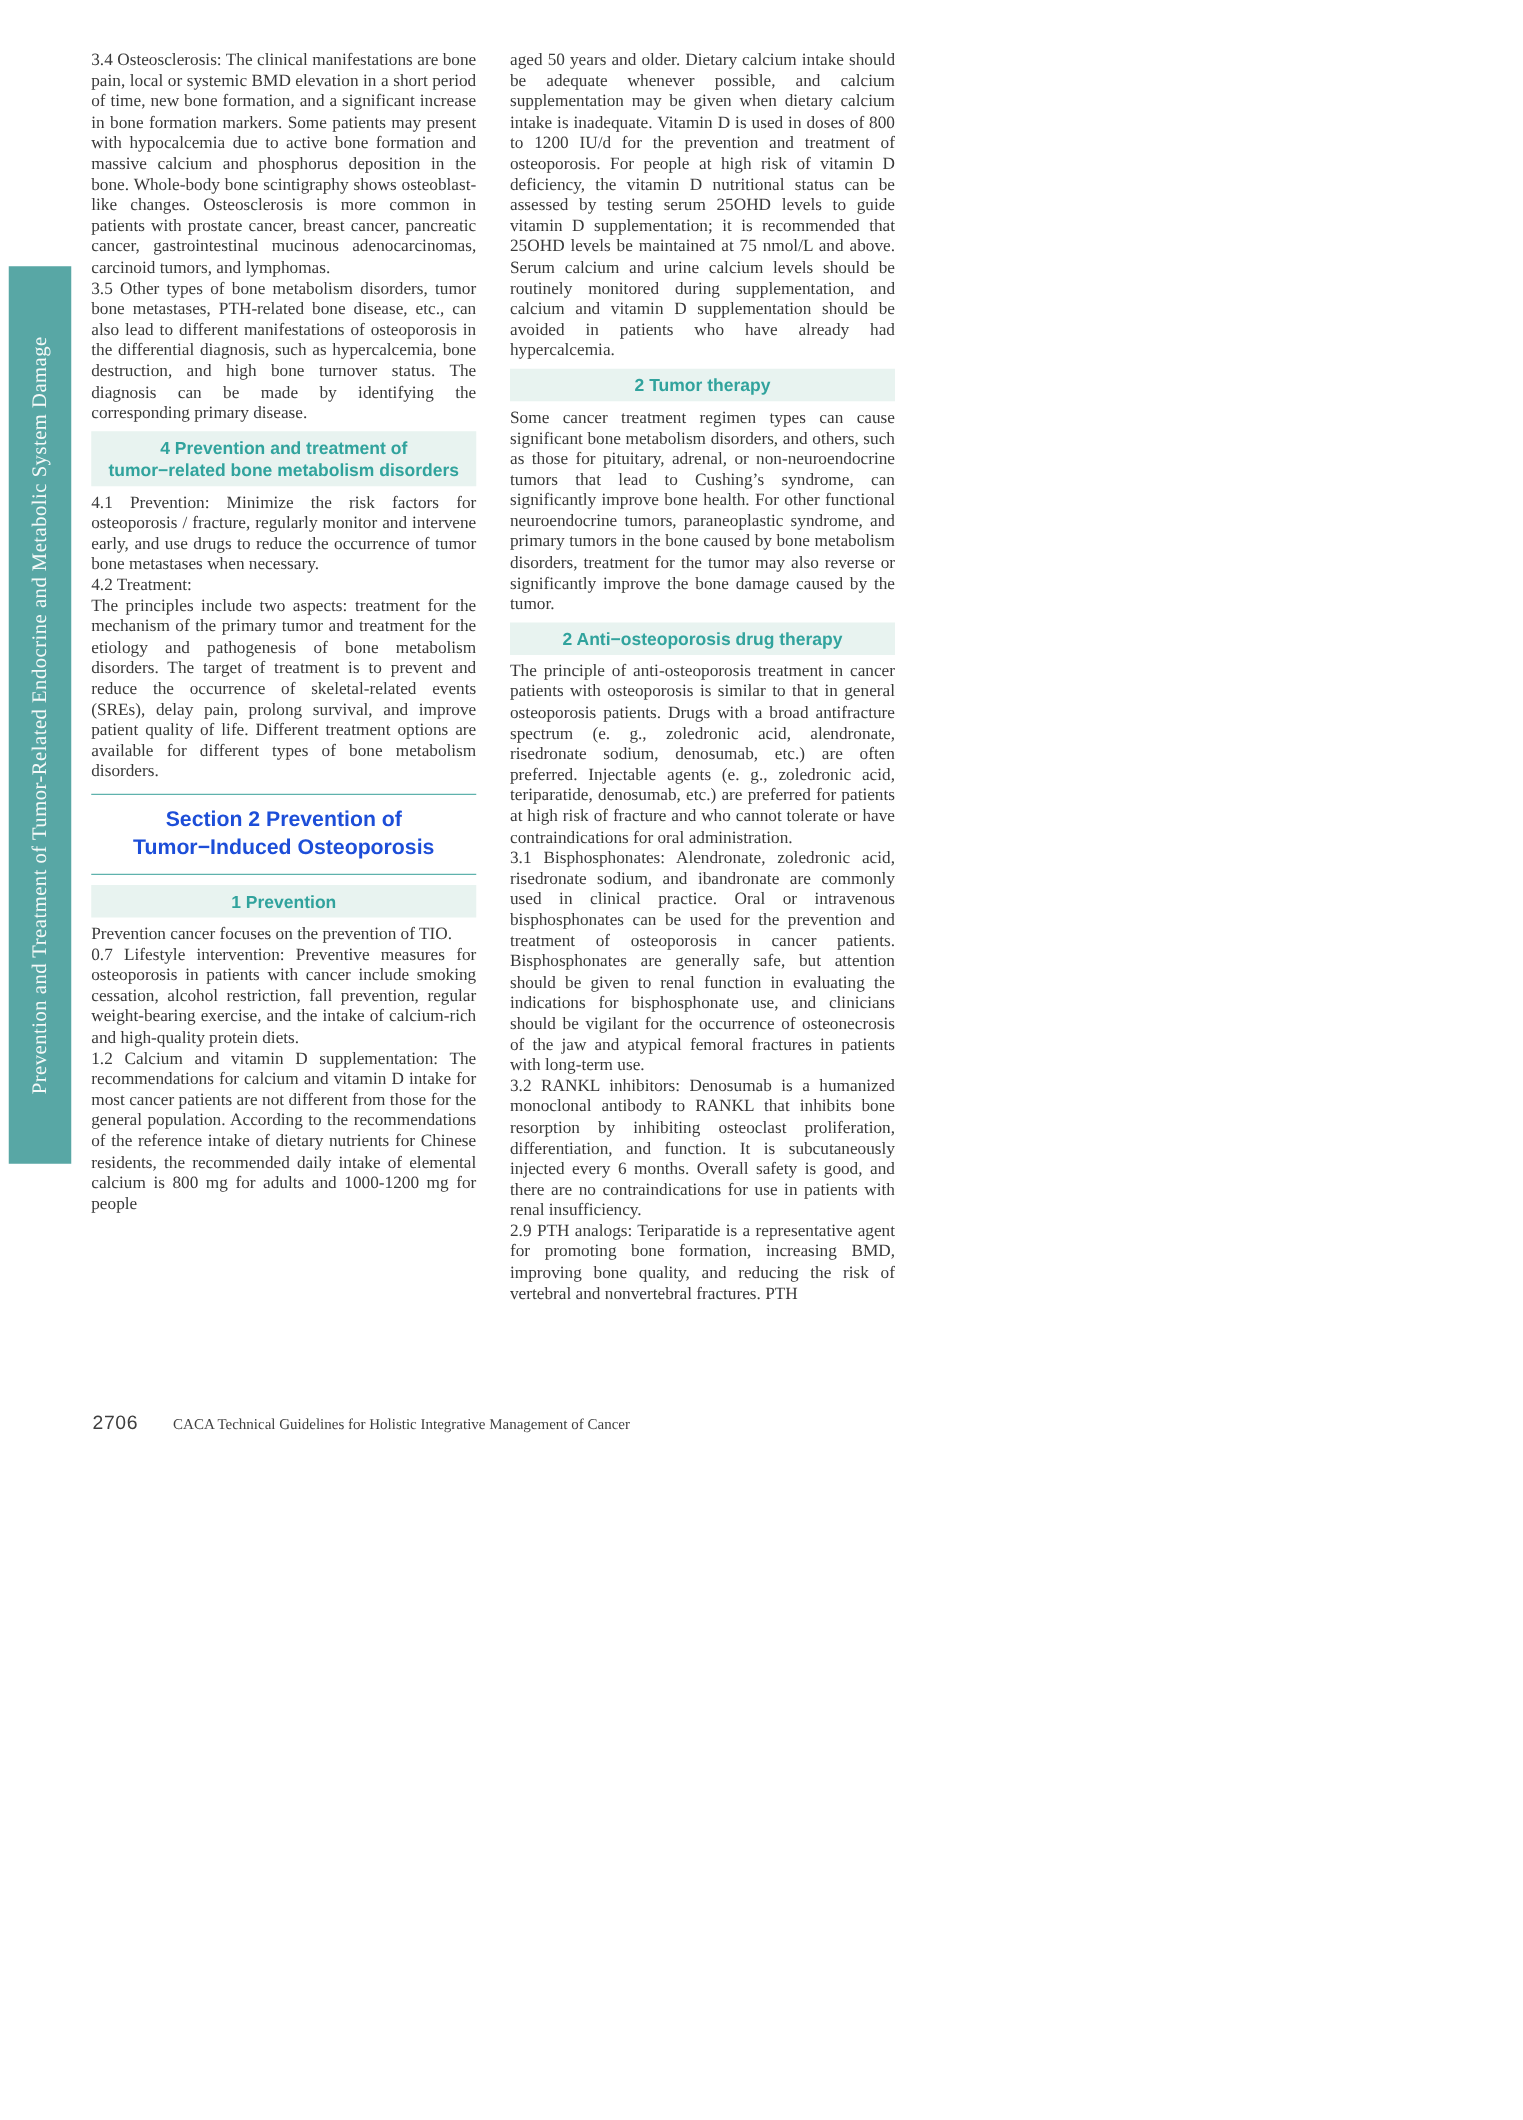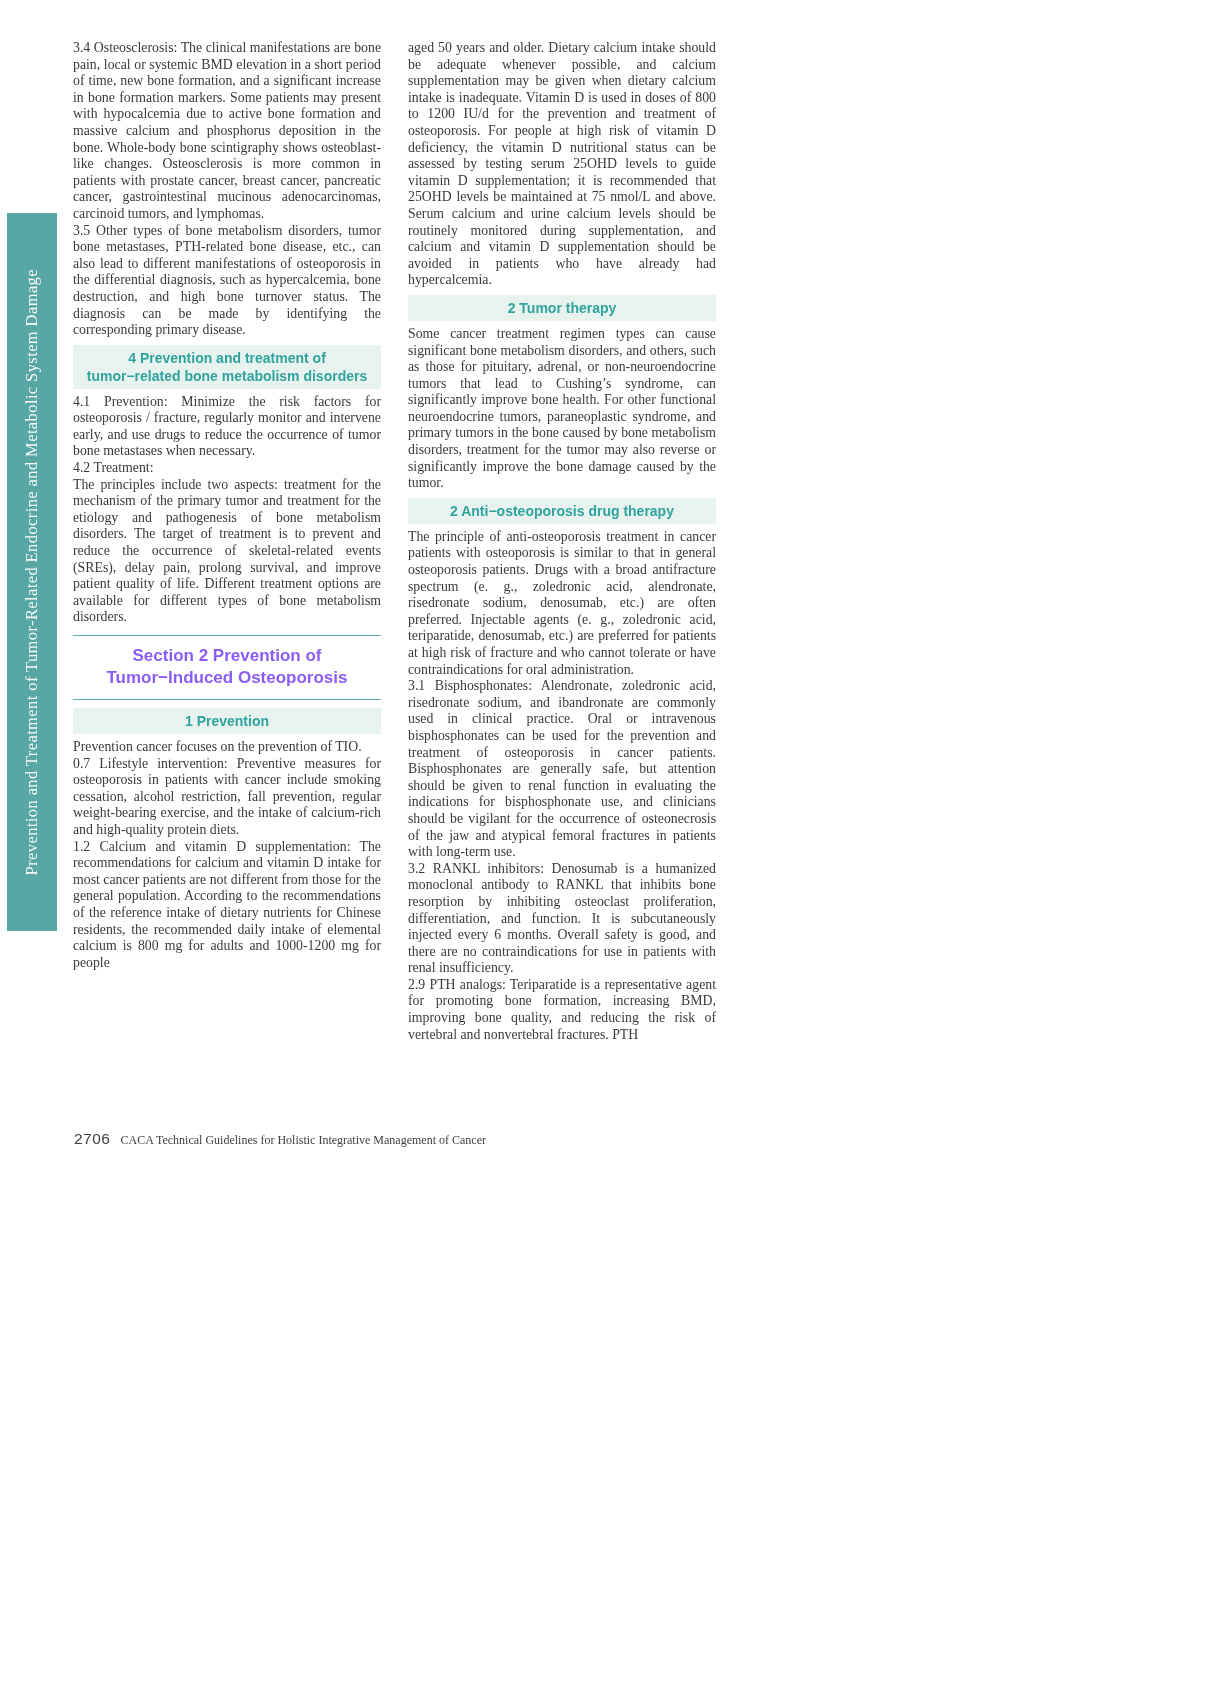--- a/index.html
+++ b/index.html
@@ -64,40 +64,40 @@
     font-family: "Liberation Sans", sans-serif;
     font-weight: 700;
     font-size: 14px;
     line-height: 18px;
     text-align: center;
     padding: 4px 8px;
     margin: 6px 0 5px 0;
   }
 
   .section-heading {
-    color: #8b5cf6;
+    color: #1d4ed8;
     font-family: "Liberation Sans", sans-serif;
     font-weight: 700;
     font-size: 17px;
     line-height: 22px;
     text-align: center;
     border-top: 1.5px solid #5fb2ad;
     border-bottom: 1.5px solid #5fb2ad;
     padding: 9px 6px 10px 6px;
     margin: 9px 0 8px 0;
   }
 
   
   .footer {
     position: absolute;
     left: 74px;
     top: 1130px;
     display: flex;
     align-items: baseline;
-    gap: 10px;
+    gap: 28px;
   }
   .pageno {
     font-family: "Liberation Sans", sans-serif;
     font-size: 15.5px;
     color: #3f3f3f;
     letter-spacing: 0.5px;
   }
   .running-title {
     font-family: "Liberation Serif", serif;
     font-size: 12px;

